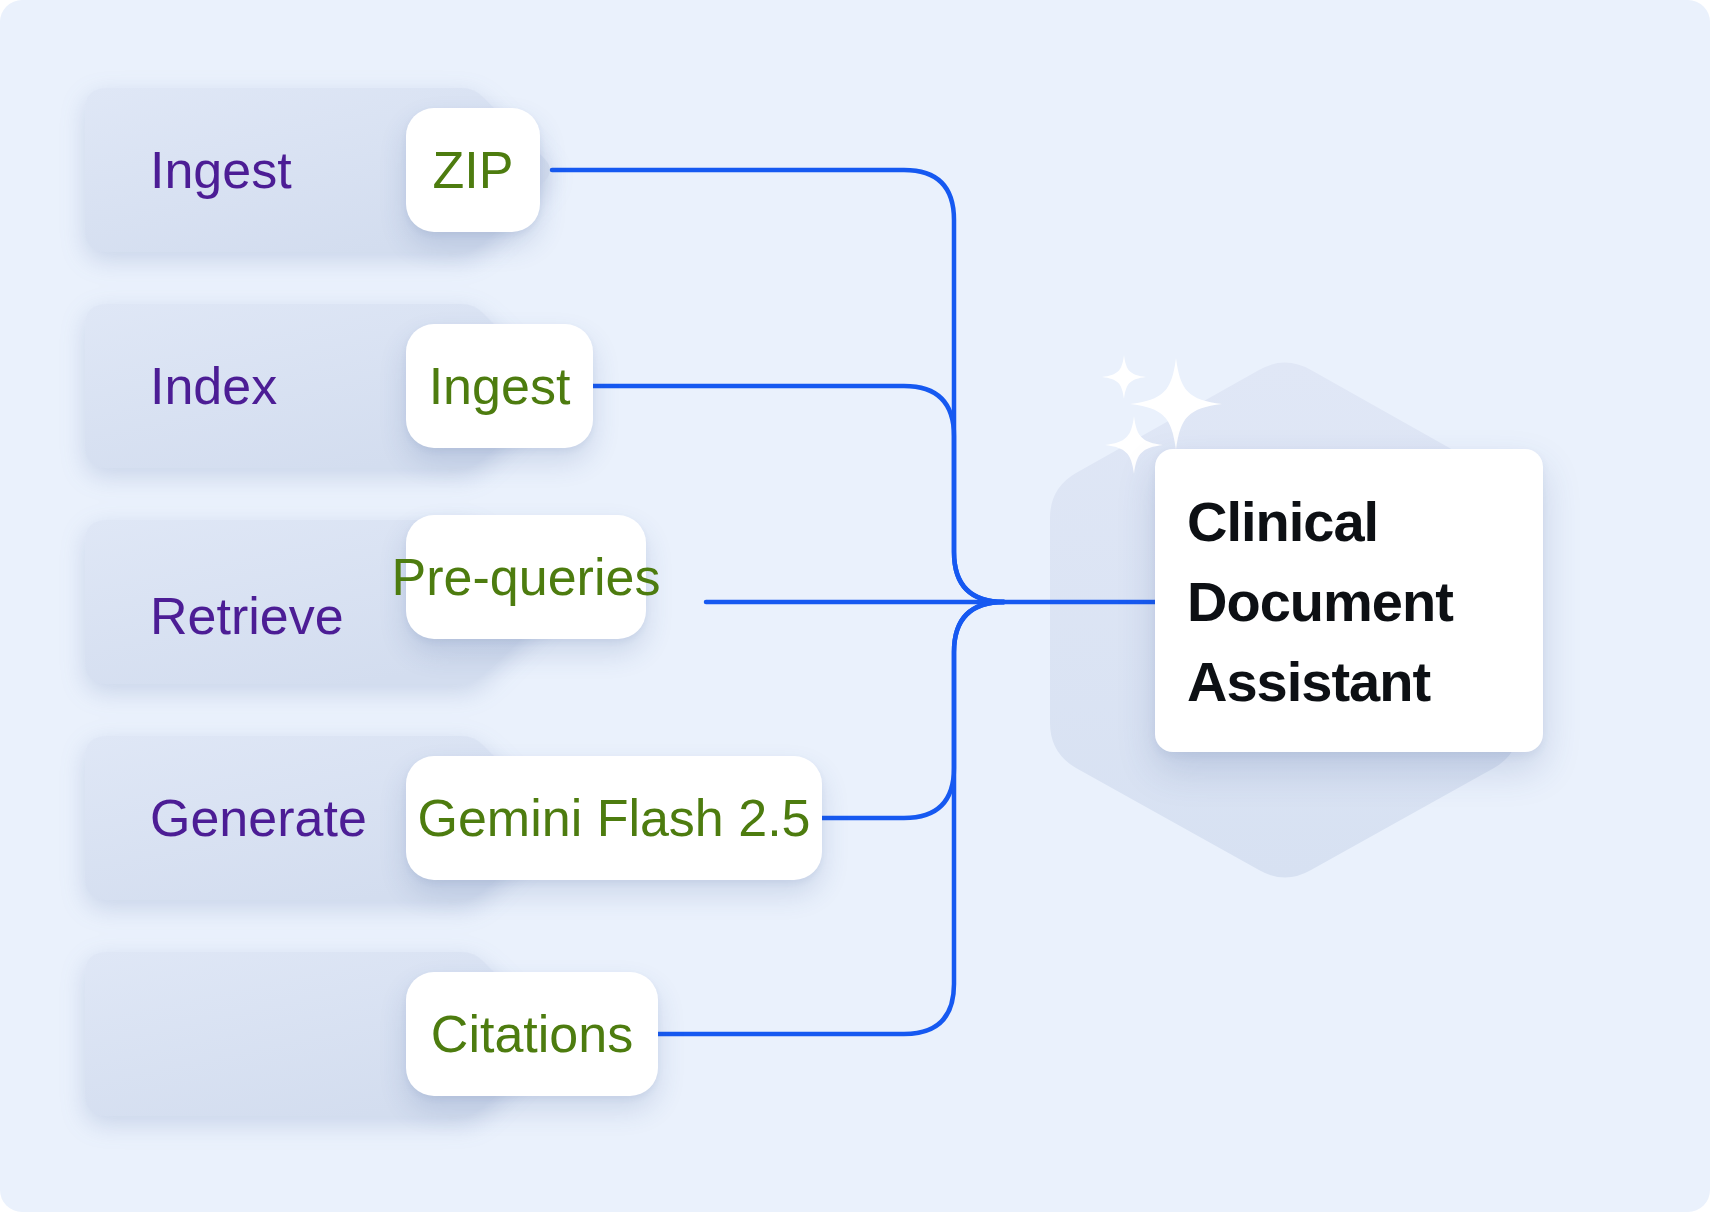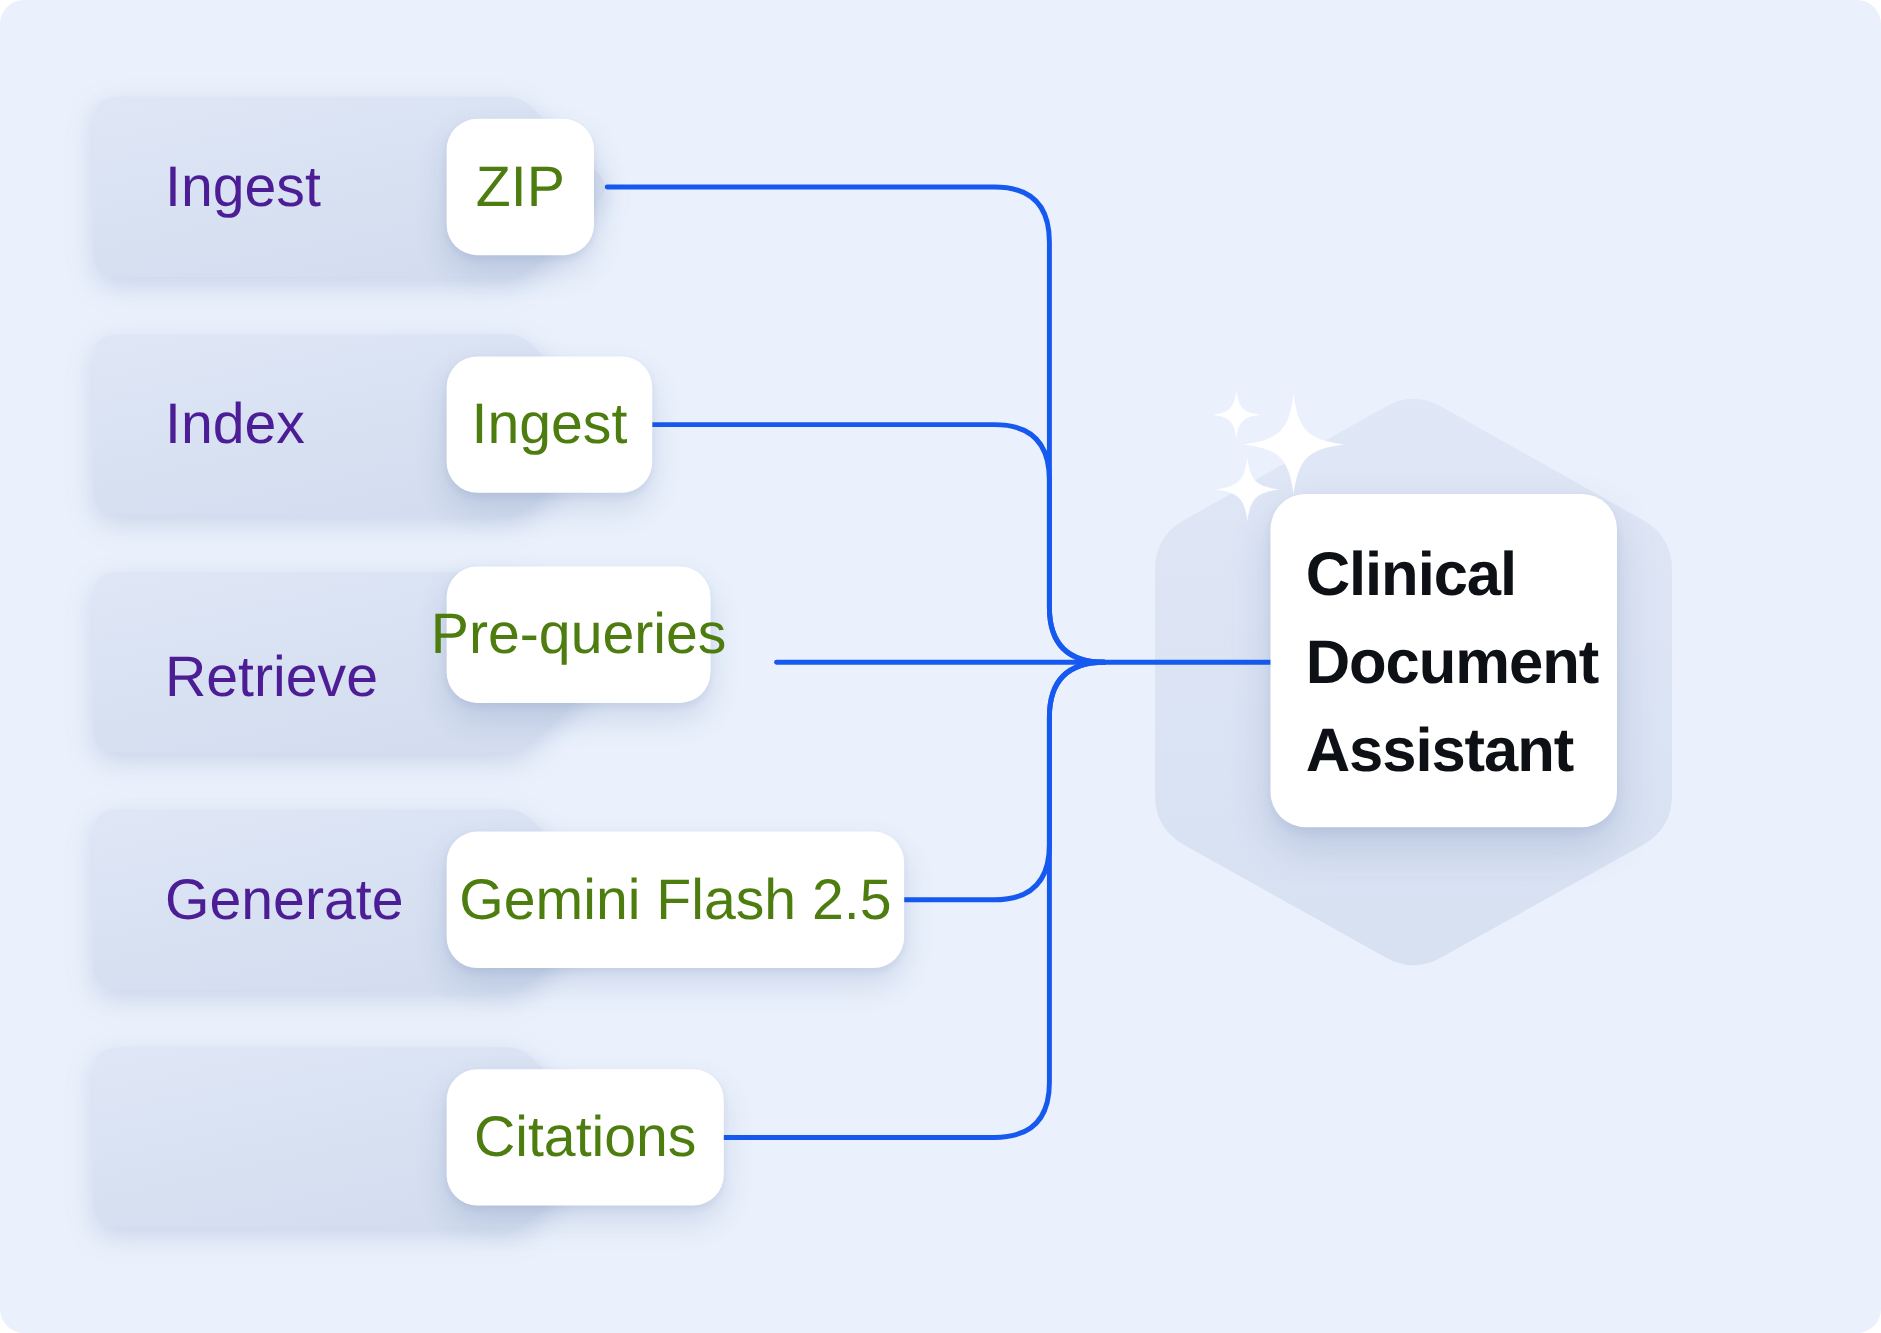--- a/index.html
+++ b/index.html
@@ -22,21 +22,21 @@
     display:flex;align-items:center;justify-content:center;
     font-size:52px;color:#4d7c0f;white-space:nowrap;
   }
   .lbl-1{top:130px}.lbl-2{top:346px}.lbl-3{top:576px}.lbl-4{top:778px}.lbl-5{top:994px}
   .card-1{top:108px;width:134px}
   .card-2{top:324px;width:187px}
   .card-3{top:515px;width:240px}
   .card-4{top:756px;width:416px}
   .card-5{top:972px;width:252px}
   .output-card{
-    left:1155px;top:449px;width:315px;height:303px;border-radius:32px;
+    left:1155px;top:449px;width:388px;height:303px;border-radius:18px;
     box-shadow:0 18px 38px rgba(50,80,140,0.18),0 4px 8px rgba(50,80,140,0.07);
   }
   .output-title{
     margin:33px 0 0 32px;width:310px;
     font-size:56px;font-weight:700;line-height:80px;letter-spacing:-1px;color:#0D1014;
   }
   .arrow-shape{filter:drop-shadow(0 8px 12px rgba(70,100,160,0.20));}
 </style>
 </head>
 <body>

